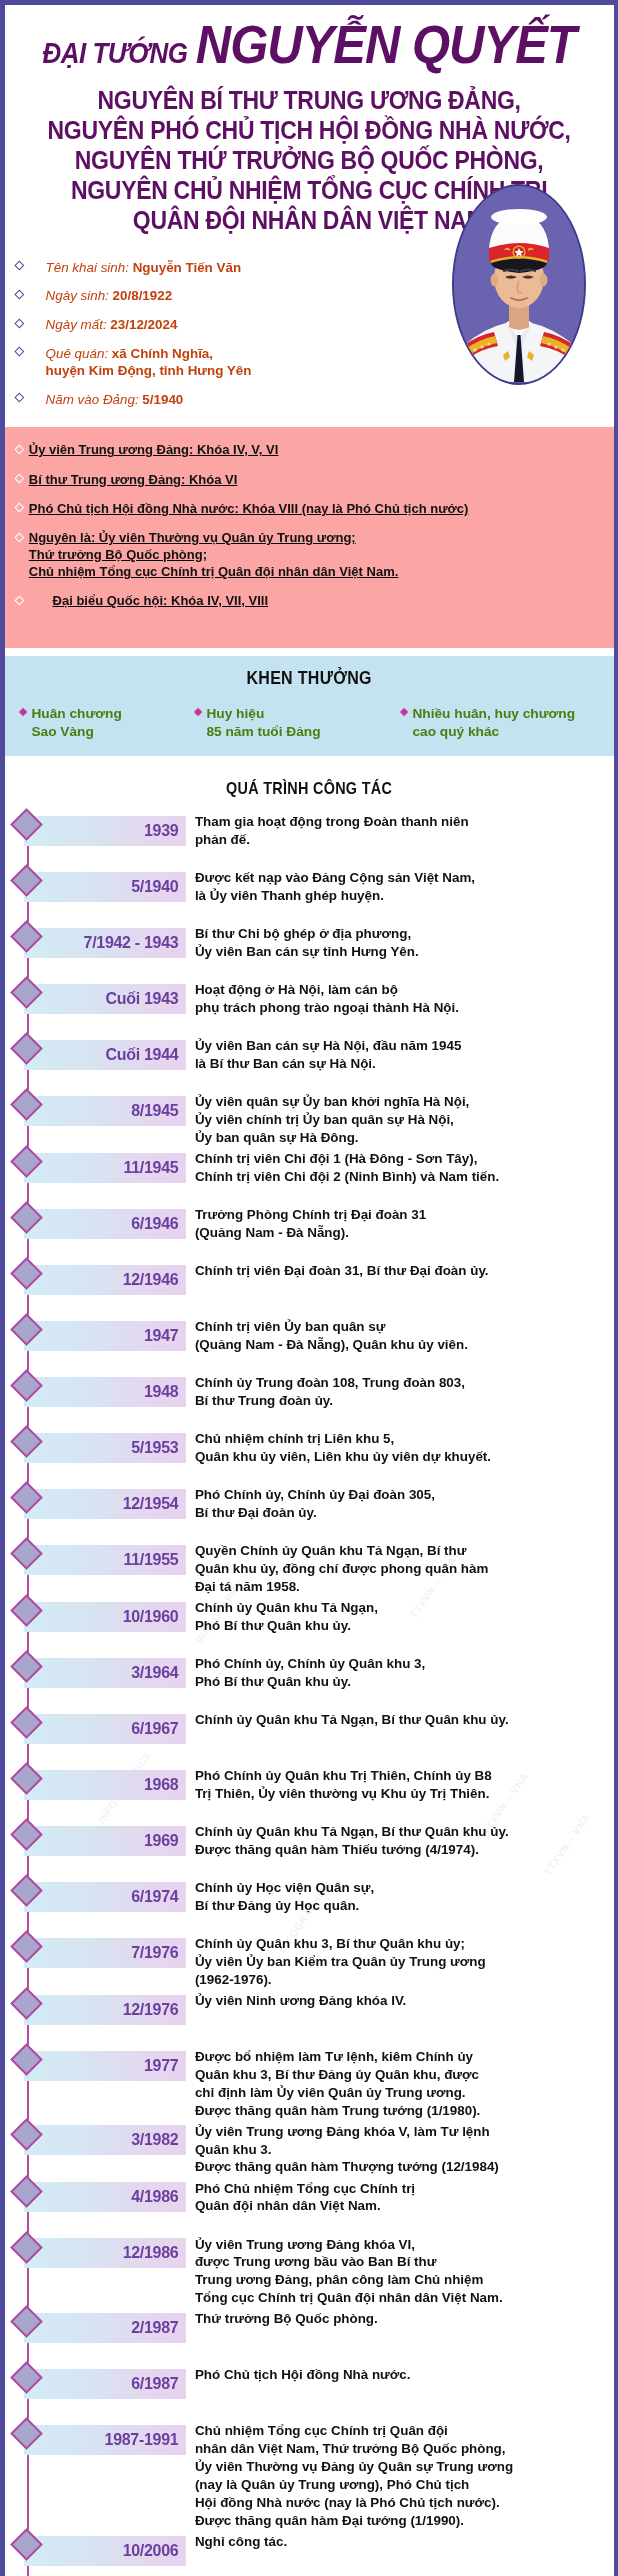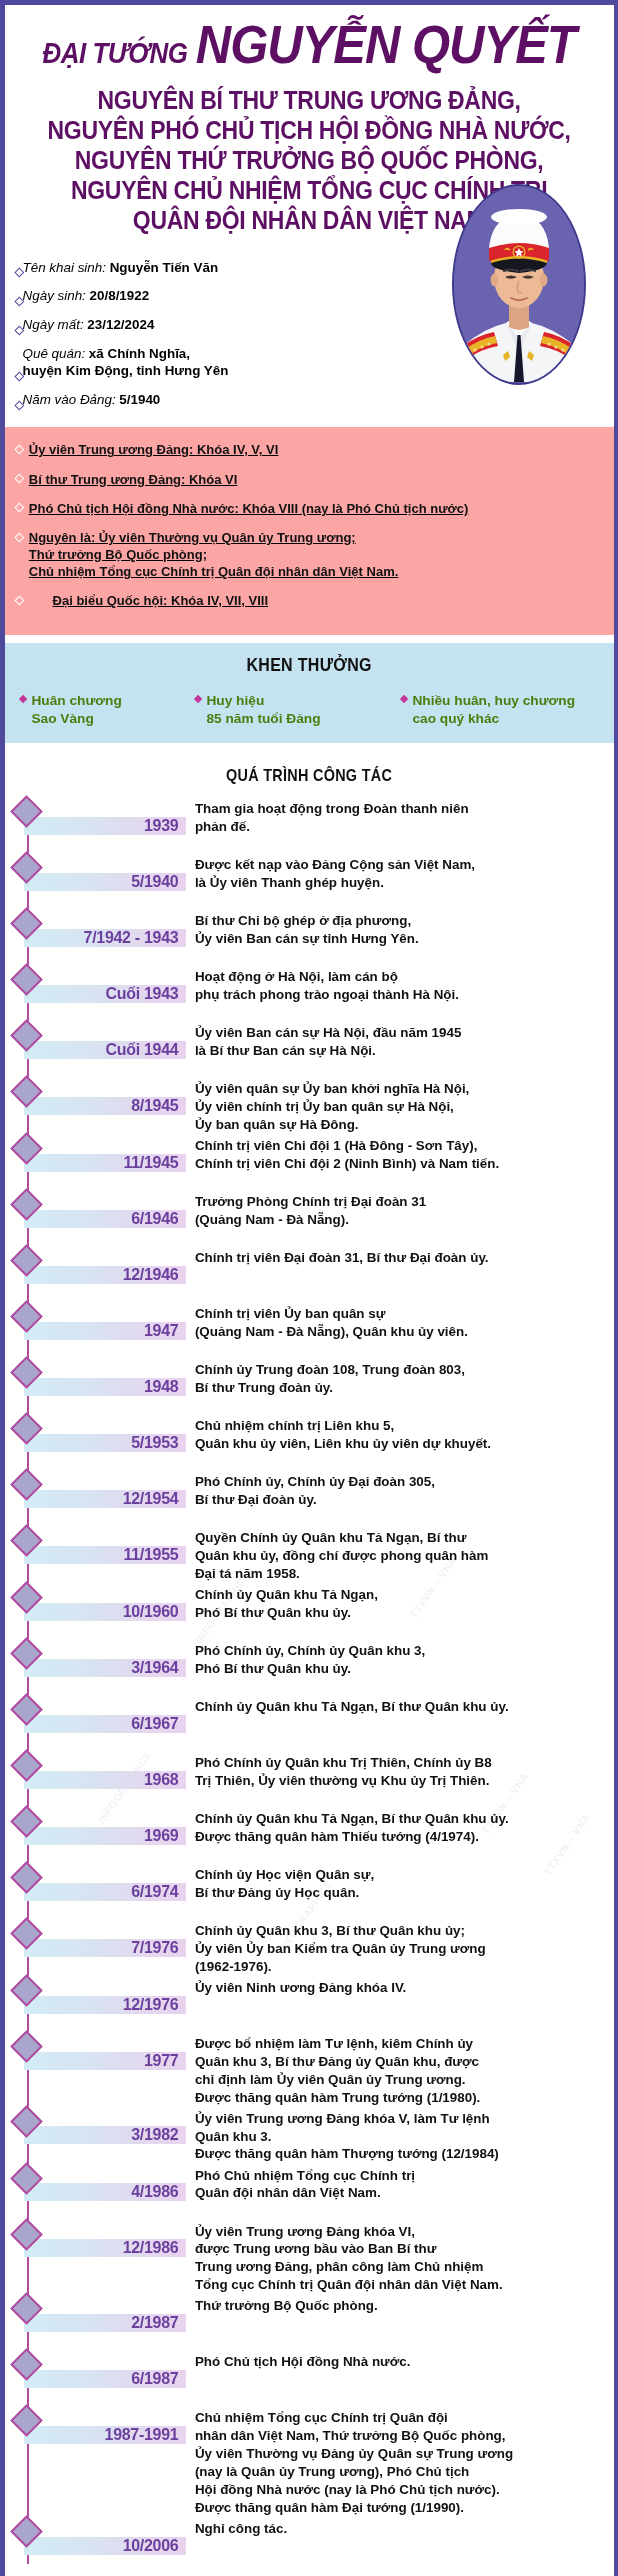--- a/index.html
+++ b/index.html
@@ -76,26 +76,26 @@
     align-items:flex-start;
     padding:20.6px 0 0 0;
     min-height:155px;
   }
   .bio-list {
     width:340px;
     padding-left:11.3px;
   }
   .bio-row {
     display:flex;
-    align-items:flex-end;
-    gap:0;
+    align-items:flex-start;
+    gap:23px;
     margin-bottom:11.3px;
     font-size:13.4px;
     line-height:1.30;
-    color:#000000;
+    color:#c2410c;
   }
   .dmd-outline {
     flex:0 0 auto;
     margin-top:3.6px;
     width:6.7px; height:6.7px;
     border:1px solid #4f4a9c;
     transform:rotate(45deg);
   }
   .bio-label { font-style:italic; font-weight:normal; white-space:nowrap; }
   .bio-value { font-weight:bold; }
@@ -125,21 +125,21 @@
   .pos-row {
     display:flex;
     align-items:flex-start;
     gap:6.2px;
     margin-bottom:12.4px;
     font-size:13px;
     line-height:1.30;
     color:#111;
     font-weight:bold;
   }
-  .pos-row:last-child { margin-bottom:7px;gap:30px; }
+  .pos-row:last-child { margin-bottom:20px;gap:30px; }
   .dmd-outline-w {
     flex:0 0 auto;
     margin-top:3.6px;
     width:6.7px; height:6.7px;
     border:1px solid #ffffff;
     transform:rotate(45deg);
   }
   .pos-sub { display:block; }
 
   
@@ -220,22 +220,22 @@
   .node-dmd {
     width:23px; height:23px;
     background:#a9a6cd;
     border:2.6px solid #b34aa0;
     transform:rotate(45deg);
   }
   
   .pill {
     flex:0 0 auto;
     width:162px;
-    height:18px;
-    margin-top:20px;
+    height:30px;
+    margin-top:6px;
     margin-left:-25px;
     background:linear-gradient(90deg,#d2ecf5 0%,#d8e3f2 42%,#e4d7ee 78%,#e8d3ef 100%);
     display:flex;
     align-items:center;
     justify-content:flex-end;
     padding-right:7.2px;
   }
   .pill-label {
     font-size:16px;
     font-weight:bold;

